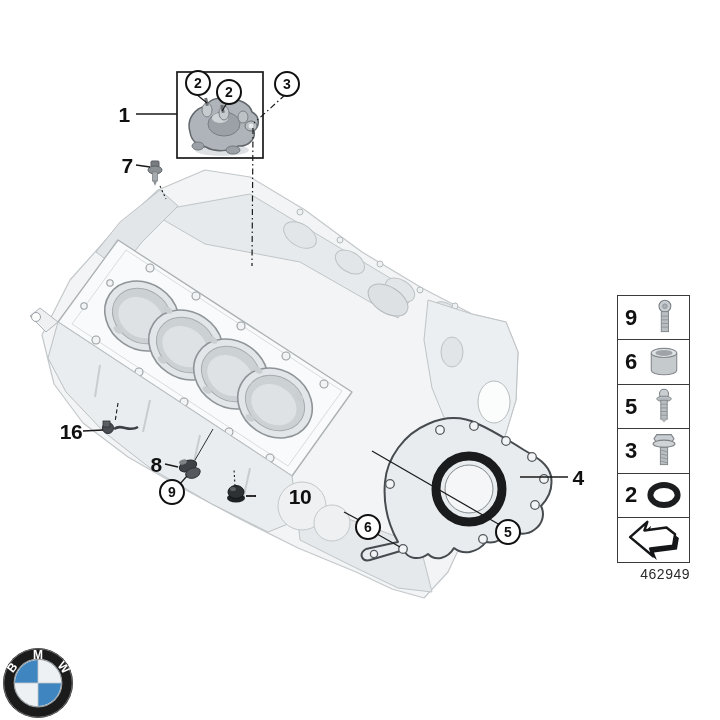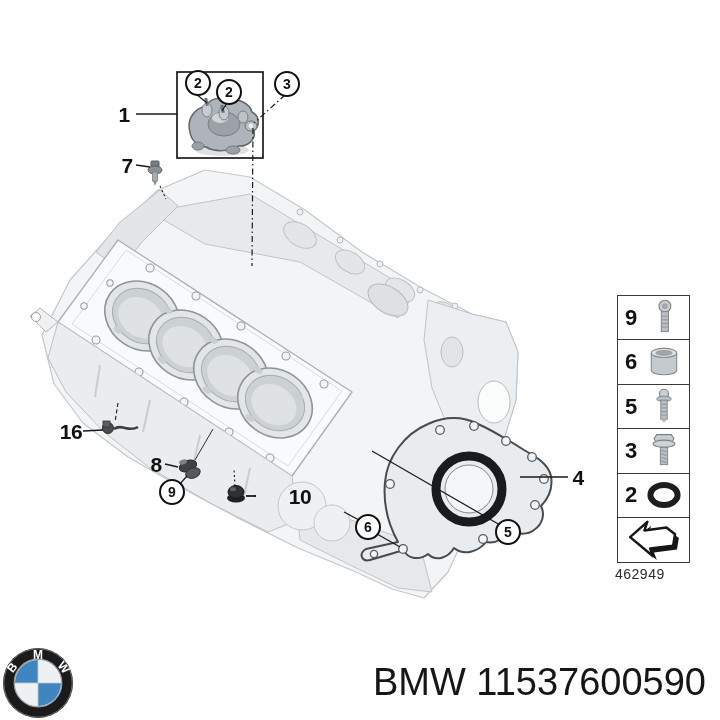--- a/index.html
+++ b/index.html
@@ -15,21 +15,21 @@
            background:#fff;display:flex;align-items:center;justify-content:center;
            font-size:14px;}
   
   .legend{position:absolute;left:617px;top:295px;width:71px;height:266px;
           border:1.6px solid #3a3a3a;background:#fff;display:flex;flex-direction:column;}
   .legend-row{flex:1;border-bottom:1.4px solid #3a3a3a;display:flex;align-items:center;
               padding:0 4px 0 7px;gap:3px;}
   .legend-row:last-child{border-bottom:none;justify-content:center;padding:0;}
   .legend-num{font-weight:bold;font-size:22px;color:#111;width:15px;flex:0 0 auto;}
   .legend-icon{flex:1;display:flex;align-items:center;justify-content:center;}
-  .legend-code{position:absolute;left:615px;top:566px;width:75px;text-align:left;
+  .legend-code{position:absolute;left:615px;top:566px;width:75px;text-align:right;
                font-size:14px;color:#2b2b2b;letter-spacing:0.5px;}
   
   .bmw-logo{position:absolute;left:2px;top:646px;}
   .part-number{position:absolute;left:370px;top:661px;width:336px;text-align:right;
                font-size:38px;color:#161616;white-space:nowrap;}
 </style>
 </head>
 <body>
 
 <div class="stage">
@@ -308,15 +308,14 @@
       <path d="M36,37 L36,14 A23,23 0 0 1 59,37 Z" fill="#eef1f3"></path>
       <path d="M36,37 L36,60 A23,23 0 0 1 13,37 Z" fill="#eef1f3"></path>
       <path d="M36,37 L59,37 A23,23 0 0 1 36,60 Z" fill="#3f86c0"></path>
       <path d="M36,14 L36,60 M13,37 L59,37" stroke="#c2c7ca" stroke-width="0.8" fill="none"></path>
       <circle cx="36" cy="37" r="23.8" fill="none" stroke="#9aa0a4" stroke-width="1.2"></circle>
       <text x="0" y="0" transform="translate(13.5,24) rotate(-52)" text-anchor="middle" font-family="Liberation Sans, sans-serif" font-size="12" font-weight="bold" fill="#ffffff">B</text>
       <text x="0" y="0" transform="translate(36,12.5)" text-anchor="middle" font-family="Liberation Sans, sans-serif" font-size="12" font-weight="bold" fill="#ffffff">M</text>
       <text x="0" y="0" transform="translate(58.5,24) rotate(52)" text-anchor="middle" font-family="Liberation Sans, sans-serif" font-size="12" font-weight="bold" fill="#ffffff">W</text>
     </svg>
   </span>
-  <div class="part-number">BMW 11537600590</div>
 
 </div>
 
 </body></html>

